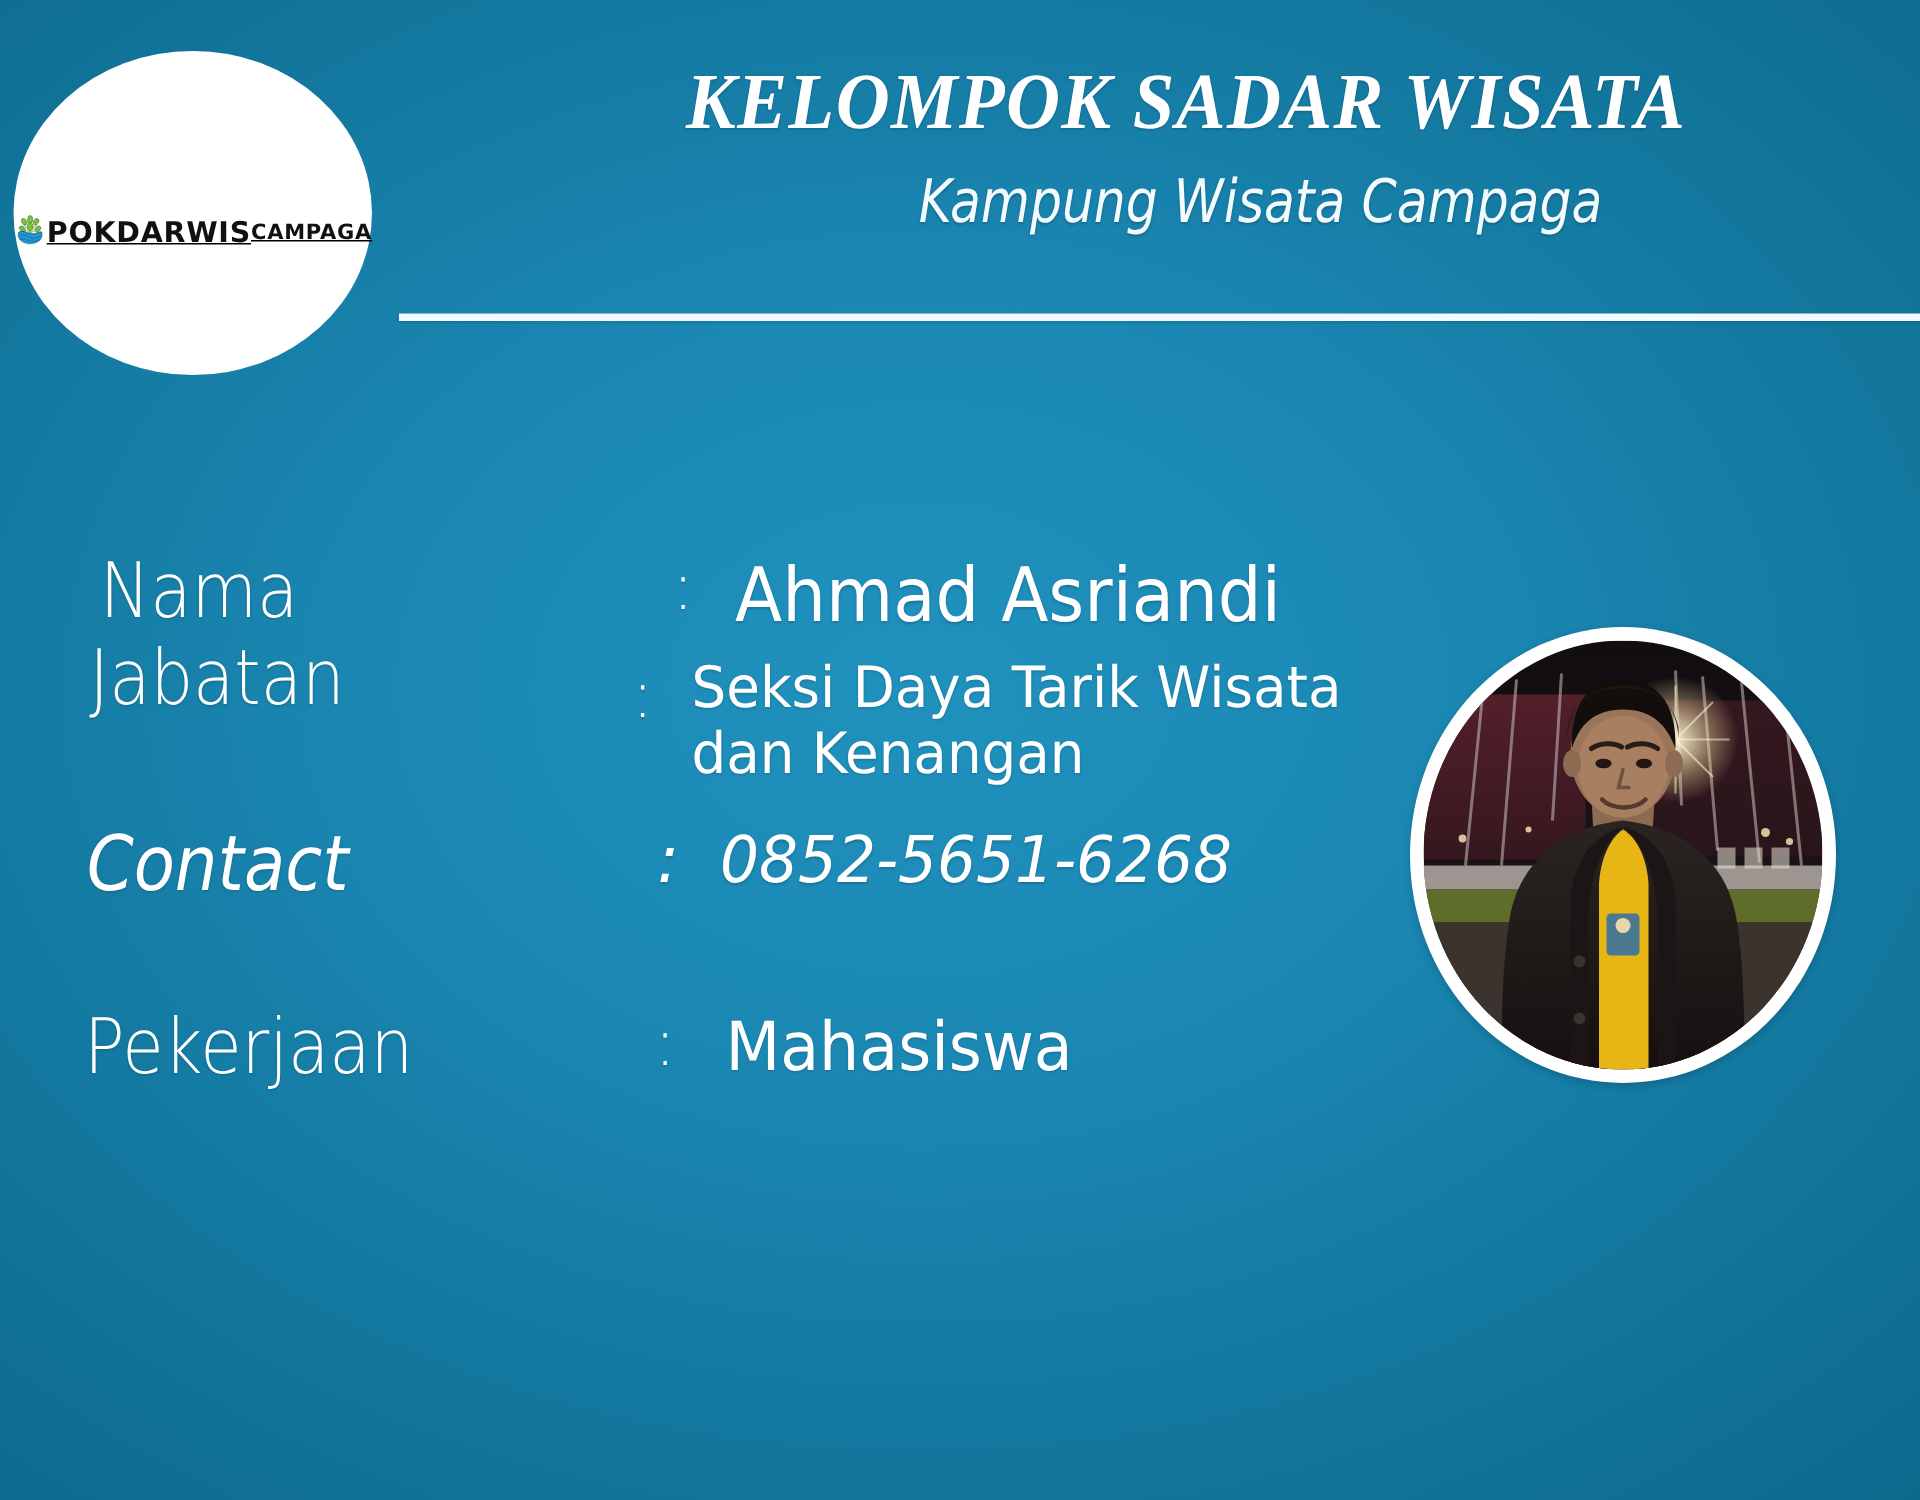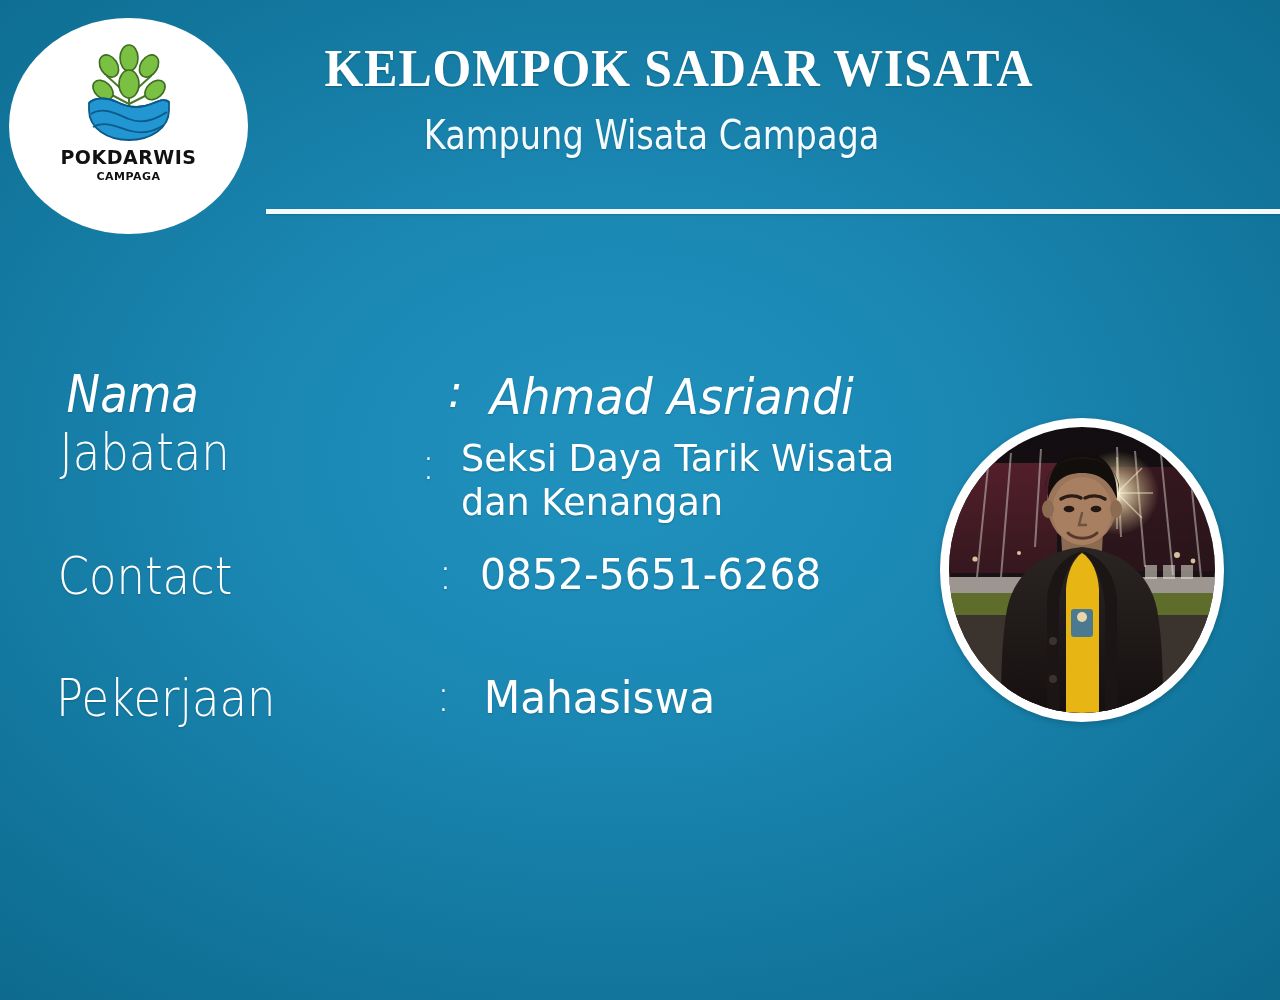--- a/index.html
+++ b/index.html
@@ -31,31 +31,32 @@
   #header {
     position: absolute;
     left: 0; top: 0;
     width: 1280px;
     height: 250px;
   }
 
   #logo-badge {
     position: absolute;
     left: 9px;
-    top: 18px;
+    top: 34px;
     width: 239px;
     height: 216px;
     background: #ffffff;
     border-radius: 50%;
     display: flex;
-    flex-direction: column;
+    flex-direction: row;
     align-items: center;
     justify-content: flex-start;
     padding-top: 22px;
     box-sizing: border-box;
+    text-decoration: underline;
   }
 
   #logo-mark {
     width: 112px;
     height: 104px;
     display: block;
   }
 
   .logo-word {
     color: #111111;
@@ -63,30 +64,31 @@
     font-weight: bold;
     letter-spacing: 0.5px;
     line-height: 1;
     text-align: center;
   }
   #logo-word-main {
     font-size: 19px;
     margin-top: 4px;
   }
   #logo-word-sub {
-    font-size: 11px;
+    font-size: 14px;
     margin-top: 4px;
   }
 
   #title-block {
     position: absolute;
     left: 265px;
     top: 42px;
     width: 992px;
-    text-align: left;
+    text-align: center;
+    font-style: italic;
   }
 
   #slide-title {
     color: #ffffff;
     font-family: "Liberation Serif", "DejaVu Serif", serif;
     font-weight: bold;
     font-size: 53px;
     line-height: 1.0;
     letter-spacing: 1.0px;
     transform: scaleX(0.94);
@@ -123,23 +125,23 @@
     position: absolute;
     left: 56px;
     top: 360px;
     width: 880px;
   }
 
   .info-row {
     display: flex;
     align-items: flex-start;
   }
-  #row-nama      { margin-top: 8px; font-style: italic;  }
+  #row-nama      { margin-top: 8px;  }
   #row-jabatan   { }
-  #row-contact   { margin-top: 26px; }
+  #row-contact   { margin-top: 26px; font-style: italic; }
   #row-pekerjaan { margin-top: 68px; }
 
   .info-label {
     color: #ffffff;
     font-family: "DejaVu Sans", sans-serif;
     font-weight: 300;
     font-size: 51px;
     line-height: 1.05;
     transform: scaleX(0.88);
     transform-origin: left center;

